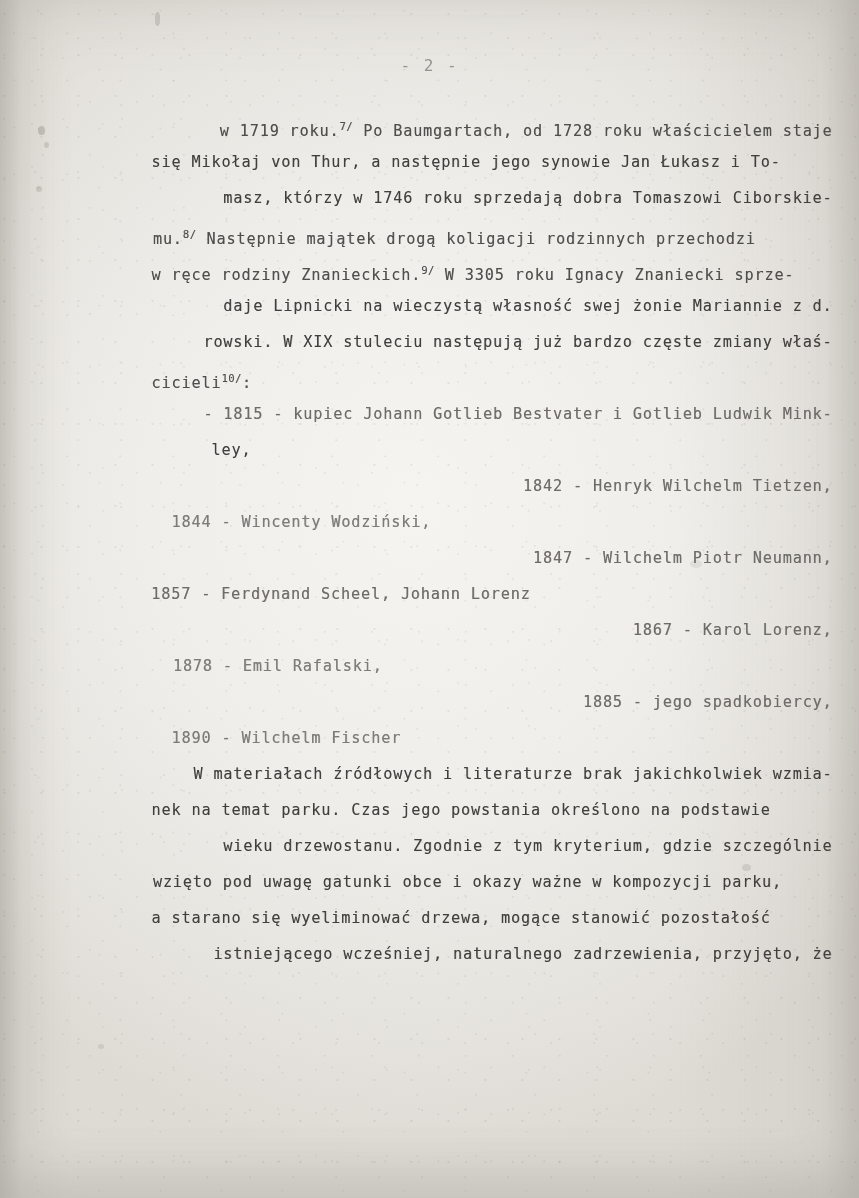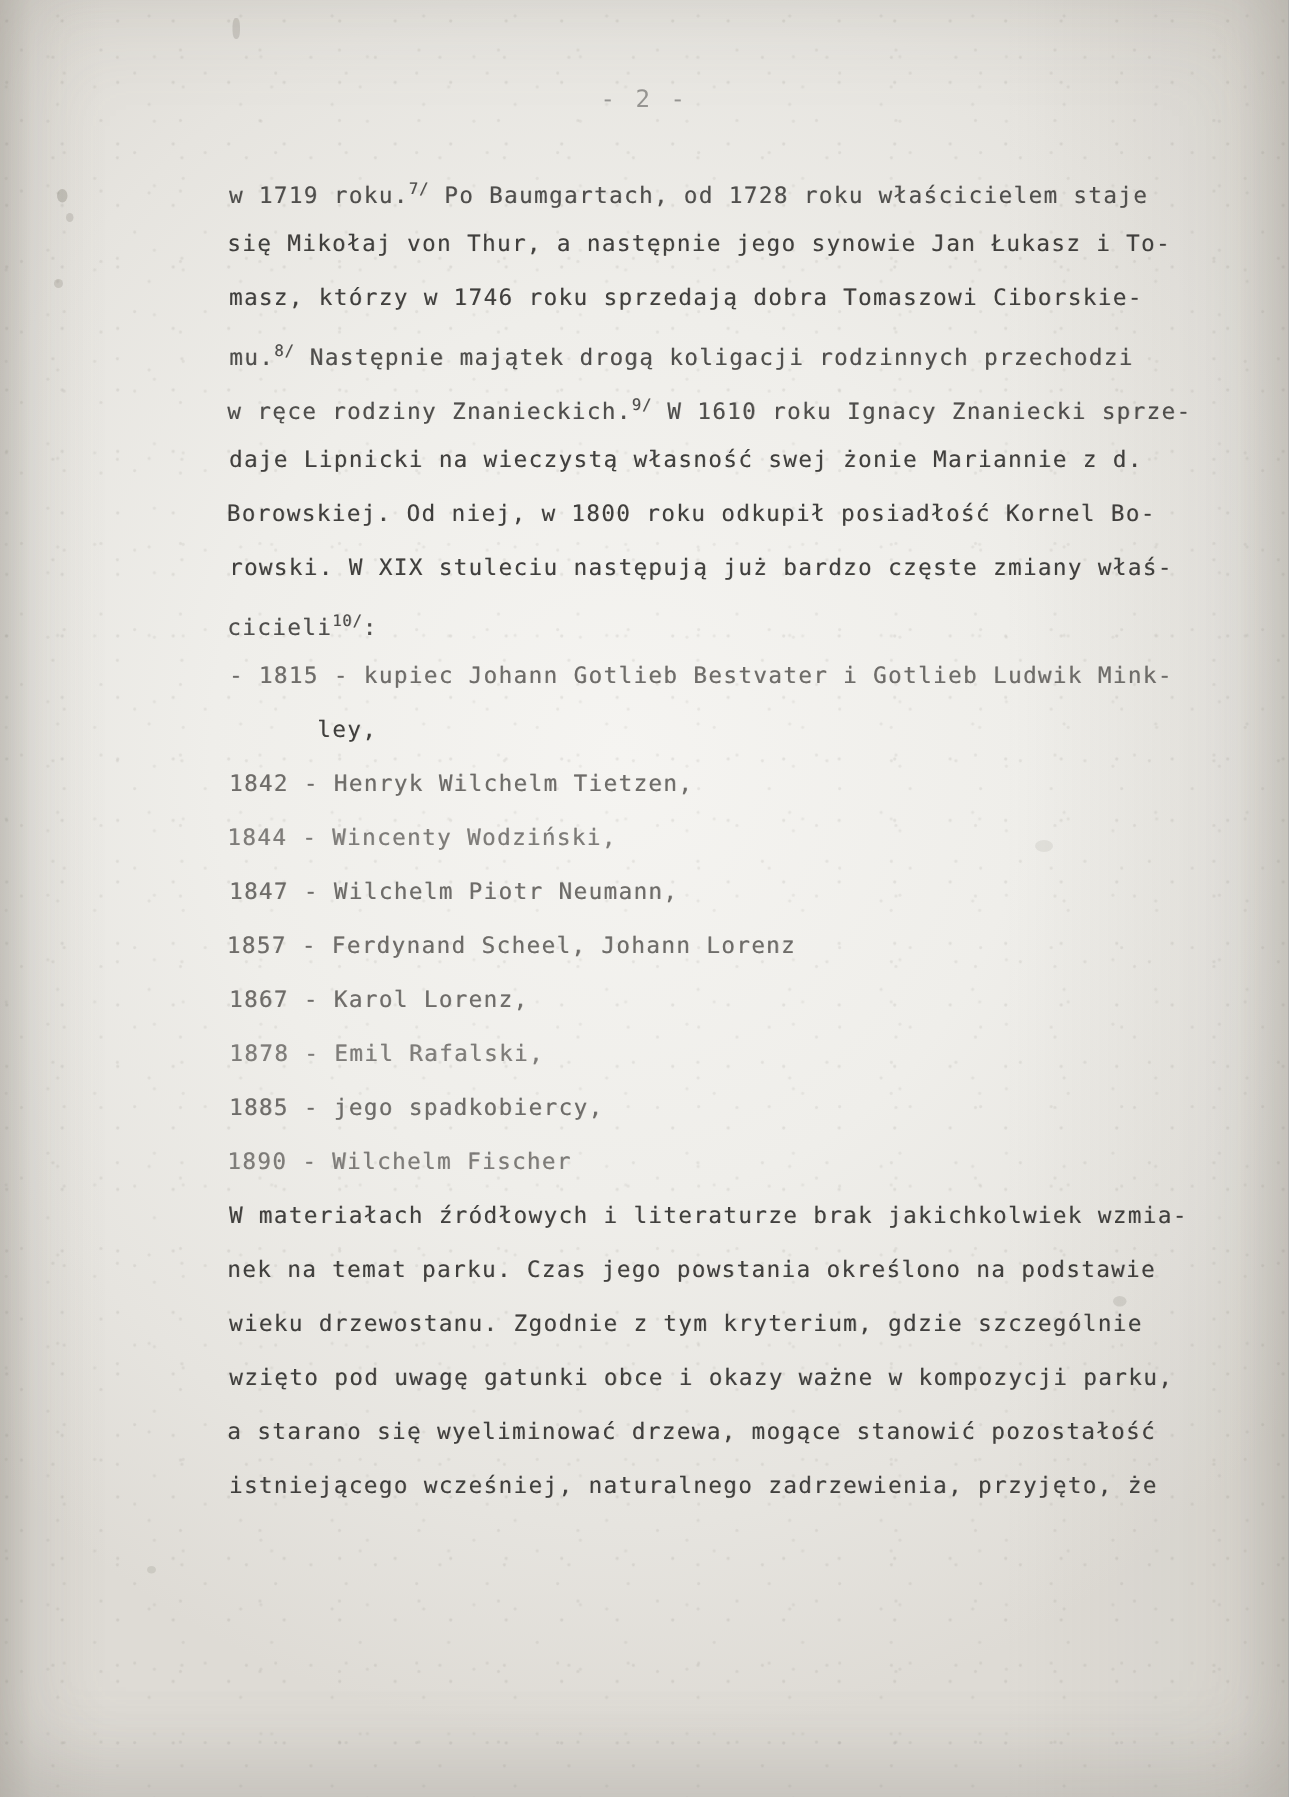--- a/index.html
+++ b/index.html
@@ -91,33 +91,33 @@
     line-height: 36px;
     letter-spacing: 0.9px;
     white-space: nowrap;
   }
   .line {
     height: 36px;
     color: #4f4e4c;
     text-shadow: 0.35px 0.35px 0px rgba(90,88,84,0.45);
   }
   .line.faint   { color: #6e6c69; }
-  .line.fainter { color: #7e7c79; }
+  .line.fainter { color: #7e7c79; margin-left: 20px; }
   .line.dark    { color: #403f3d; }
 
   .ind-hang { padding-left: 60px; }
 
   sup.fn {
     font-size: 10.5px;
     vertical-align: super;
     letter-spacing: 0.5px;
   }
 
   
-  .j1 { transform: translateX(0.6px); }
+  .j1 { transform: translateX(0.6px); text-align: right; }
   .j2 { transform: translateX(-0.5px); }
   .j3 { transform: translateX(0.9px); }
   .j4 { transform: translateX(-0.8px); }
 </style>
 </head>
 <body>
 
 <div class="page">
 
   <div class="bands"></div>
@@ -135,25 +135,24 @@
   <div class="body-text">
 
     <div class="line j1"><span>w 1719 roku.</span><sup class="fn">7/</sup><span> Po Baumgartach, od 1728 roku właścicielem staje</span></div>
 
     <div class="line j2 dark">się Mikołaj von Thur, a następnie jego synowie Jan Łukasz i To-</div>
 
     <div class="line j1 dark">masz, którzy w 1746 roku sprzedają dobra Tomaszowi Ciborskie-</div>
 
     <div class="line j3"><span>mu.</span><sup class="fn">8/</sup><span> Następnie majątek drogą koligacji rodzinnych przechodzi</span></div>
 
-    <div class="line j2"><span>w ręce rodziny Znanieckich.</span><sup class="fn">9/</sup><span> W 1610 roku Ignacy Znaniecki sprze-</span></div>
+    <div class="line j2"><span>w ręce rodziny Znanieckich.</span><sup class="fn">9/</sup><span> W 3305 roku Ignacy Znaniecki sprze-</span></div>
 
     <div class="line j1 dark">daje Lipnicki na wieczystą własność swej żonie Mariannie z d.</div>
 
-    <div class="line j4 dark">Borowskiej. Od niej, w 1800 roku odkupił posiadłość Kornel Bo-</div>
 
     <div class="line j1 dark">rowski. W XIX stuleciu następują już bardzo częste zmiany właś-</div>
 
     <div class="line j2"><span>cicieli</span><sup class="fn">10/</sup><span>:</span></div>
 
     <div>
       <div class="line j1 faint">- 1815 - kupiec Johann Gotlieb Bestvater i Gotlieb Ludwik Mink-</div>
       <div class="line j2 ind-hang dark">ley,</div>
       <div class="line j1 faint">1842 - Henryk Wilchelm Tietzen,</div>
       <div class="line j2 fainter">1844 - Wincenty Wodziński,</div>

